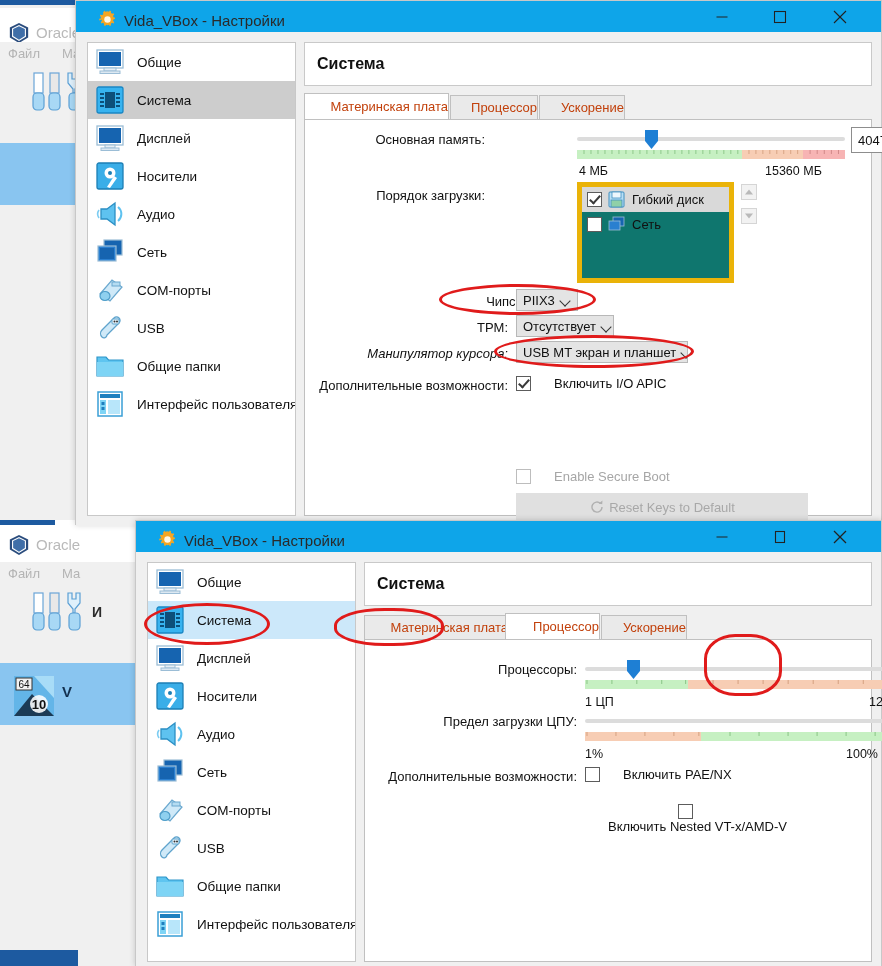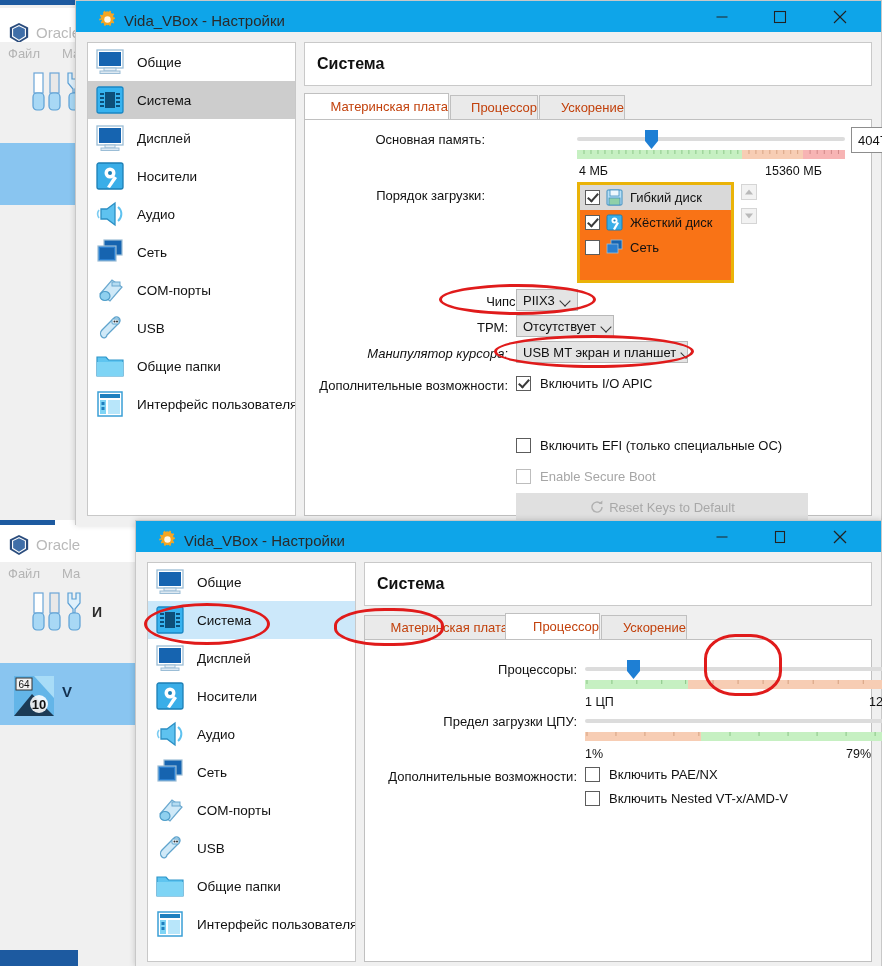--- a/index.html
+++ b/index.html
@@ -56,21 +56,21 @@
   .sl-scale{position:absolute;height:9px;display:flex;overflow:hidden;}
   .sl-seg{height:100%;position:relative;}
   .sl-ticks{position:absolute;left:0;top:0;width:100%;height:100%;}
   .sl-min,.sl-max{position:absolute;font-size:12.5px;color:#111;white-space:nowrap;}
 
   
   .spin{position:absolute;border:1px solid #8d8d8d;background:#fff;box-sizing:border-box;display:flex;}
   .spin .val{flex:1;display:flex;align-items:center;padding-left:6px;font-size:13px;color:#111;}
 
   
-  .bootlist{position:absolute;border:3px solid #eab308;background:#f97316;box-sizing:border-box;}
+  .bootlist{position:absolute;border:5px solid #eab308;background:#0f766e;box-sizing:border-box;}
   .boot-row{height:25px;display:flex;align-items:center;padding-left:5px;box-sizing:border-box;}
   .boot-row.first{background:#d9d9d9;}
   .cbx{width:15px;height:15px;border:1px solid #5c5c5c;background:#fff;flex:0 0 15px;position:relative;box-sizing:border-box;}
   .cbx.on::after{content:"";position:absolute;left:4px;top:0px;width:4px;height:9px;
       border:solid #3a3a3a;border-width:0 2px 2px 0;transform:rotate(42deg);}
   .cbx.dis{border-color:#bdbdbd;}
   .boot-ico{width:17px;height:17px;margin:0 7px 0 6px;flex:0 0 17px;position:relative;}
   .boot-lbl{font-size:13px;color:#111;white-space:nowrap;}
   .ord-btn{position:absolute;width:16px;height:16px;background:#f2f2f2;border:1px solid #d5d5d5;box-sizing:border-box;}
   .ord-btn::after{content:"";position:absolute;left:50%;top:50%;transform:translate(-50%,-50%);
@@ -81,21 +81,21 @@
   
   .combo{position:absolute;background:#e4e4e4;border:1px solid #b8b8b8;box-sizing:border-box;
          display:flex;align-items:center;padding:0 6px;font-size:13px;color:#111;height:22px;white-space:nowrap;}
   .combo .cv{flex:1;}
   .combo .carv{width:13px;height:13px;margin-left:6px;position:relative;}
   .combo .carv::after{content:"";position:absolute;left:0;top:3px;width:7px;height:7px;
       border-left:1.6px solid #333;border-bottom:1.6px solid #333;transform:rotate(-45deg);}
 
   
   .crow{position:absolute;display:flex;align-items:center;}
-  .crow .ct{margin-left:9px;font-size:13px;color:#111;white-space:nowrap;}
+  .crow .ct{margin-left:23px;font-size:13px;color:#111;white-space:nowrap;}
   .crow.disabled .ct{color:#a6a6a6;}
 
   .btn-dis{position:absolute;background:#e0e0e0;display:flex;align-items:center;justify-content:center;
       font-size:13px;color:#a8a8a8;}
   .btn-dis .rico{width:16px;height:16px;margin-right:4px;}
 
   
   .anno{position:absolute;border:3.5px solid #e01b1b;border-radius:50%;box-sizing:border-box;
         pointer-events:none;background:transparent;}
 </style>
@@ -419,32 +419,20 @@
         <span class="boot-ico">
           <svg width="17" height="17" viewBox="0 0 17 17">
               <rect x="1" y="1" width="15" height="15" rx="1" fill="#b9dff5" stroke="#3f8fc0" stroke-width="1"></rect>
               <rect x="4" y="1" width="9" height="6" fill="#eef7fd" stroke="#3f8fc0" stroke-width=".8"></rect>
               <rect x="3" y="9" width="11" height="7" fill="#8fd0a8" stroke="#3f8fc0" stroke-width=".8"></rect>
             </svg>
         </span>
         <span class="boot-lbl">Гибкий диск</span>
       </div>
       <div class="boot-row">
-        <span class="cbx on"></span>
-        <span class="boot-ico">
-          <svg width="17" height="17" viewBox="0 0 17 17">
-              <rect x="1" y="1" width="15" height="15" rx="1.5" fill="#3aaee8" stroke="#1c7fb5" stroke-width="1"></rect>
-              <circle cx="8.5" cy="6.5" r="3" fill="#fff"></circle>
-              <circle cx="8.5" cy="6.5" r="1.1" fill="#1c7fb5"></circle>
-              <path d="M7 15 L11 8 L13 9 L9 16 Z" fill="#fff"></path>
-            </svg>
-        </span>
-        <span class="boot-lbl">Жёсткий диск</span>
-      </div>
-      <div class="boot-row">
         <span class="cbx"></span>
         <span class="boot-ico">
           <svg width="17" height="17" viewBox="0 0 17 17">
               <rect x="5" y="1" width="11" height="9" fill="#1664b0" stroke="#9bbdd6" stroke-width=".8"></rect>
               <rect x="1" y="5" width="11" height="9" fill="#2a7fd0" stroke="#9bbdd6" stroke-width=".8"></rect>
             </svg>
         </span>
         <span class="boot-lbl">Сеть</span>
       </div>
     </div>
@@ -466,24 +454,20 @@
     <div class="flab" style="left:0px;top:226px;width:203px;font-style:italic;">Манипулятор курсора:</div>
     <div class="combo" style="left:211px;top:221px;width:172px;">
       <span class="cv">USB MT экран и планшет</span>
       <span class="carv"></span>
     </div>
 
     <div class="flab" style="left:0px;top:258px;width:203px;">Дополнительные возможности:</div>
     <div class="crow" style="left:211px;top:256px;">
       <span class="cbx on"></span>
       <span class="ct">Включить I/O APIC</span>
-    </div>
-    <div class="crow" style="left:211px;top:318px;">
-      <span class="cbx"></span>
-      <span class="ct">Включить EFI (только специальные ОС)</span>
     </div>
     <div class="crow disabled" style="left:211px;top:349px;">
       <span class="cbx dis"></span>
       <span class="ct">Enable Secure Boot</span>
     </div>
 
     <div class="btn-dis" style="left:211px;top:373px;width:292px;height:28px;">
       <svg class="rico" viewBox="0 0 16 16">
         <path d="M13 8a5 5 0 1 1-1.6-3.6" fill="none" stroke="#b0b0b0" stroke-width="1.4"></path>
         <path d="M13.5 1.5 L13.2 5.2 L9.6 4.6 Z" fill="#b0b0b0"></path>
@@ -720,28 +704,28 @@
               <line x1="87" y1="0" x2="87" y2="4"></line>
               <line x1="116" y1="0" x2="116" y2="4"></line>
               <line x1="145" y1="0" x2="145" y2="4"></line>
               <line x1="174" y1="0" x2="174" y2="4"></line>
               <line x1="213" y1="0" x2="213" y2="4"></line>
         </g>
           </svg>
       </div>
     </div>
     <div class="sl-min" style="left:220px;top:107px;">1%</div>
-    <div class="sl-max" style="left:481px;top:107px;">79%</div>
+    <div class="sl-max" style="left:481px;top:107px;">100%</div>
 
     <div class="flab" style="left:0px;top:129px;width:212px;">Дополнительные возможности:</div>
     <div class="crow" style="left:220px;top:127px;">
       <span class="cbx"></span>
       <span class="ct">Включить PAE/NX</span>
     </div>
-    <div class="crow" style="left:220px;top:151px;">
+    <div class="crow" style="left:220px;top:164px;flex-direction:column;">
       <span class="cbx"></span>
       <span class="ct">Включить Nested VT-x/AMD-V</span>
     </div>
   </div>
 
   <div class="anno" style="left:8px;top:82px;width:126px;height:42px;"></div>
   <div class="anno" style="left:198px;top:87px;width:110px;height:38px;border-radius:46%;"></div>
   <div class="anno" style="left:568px;top:113px;width:78px;height:62px;border-radius:40%;"></div>
 </div>
 

